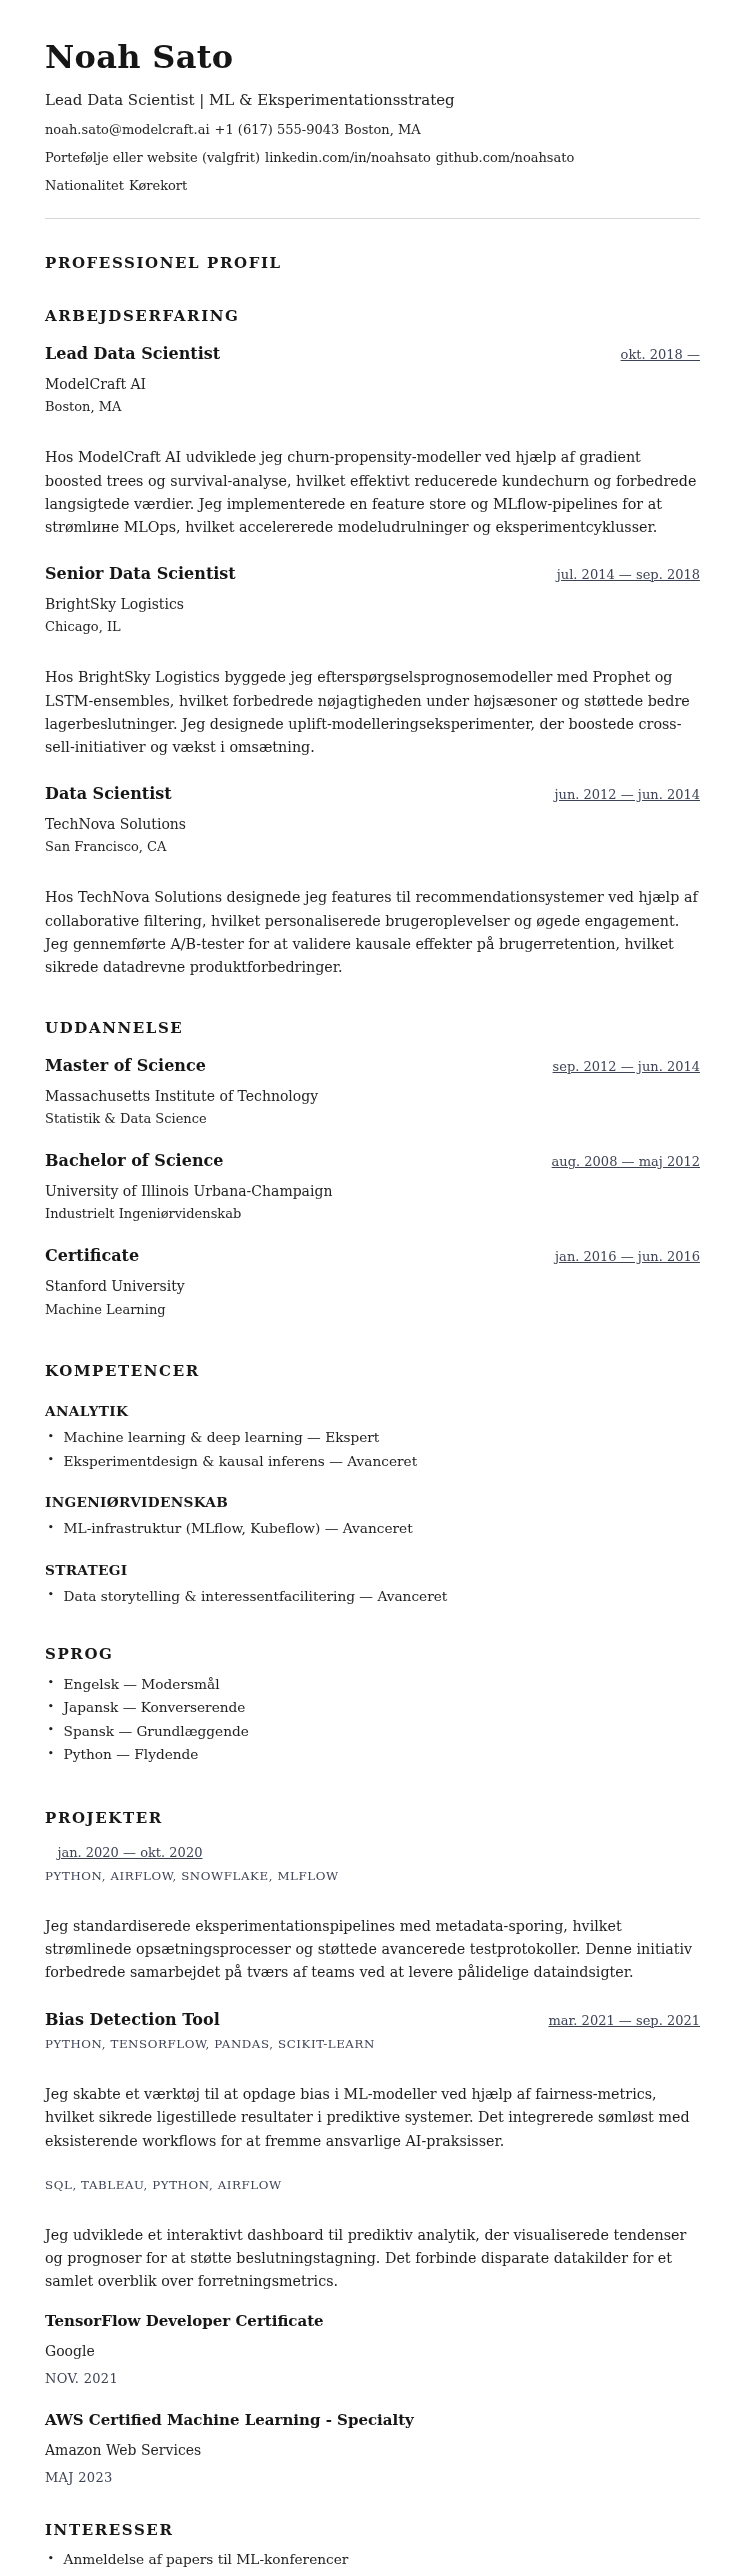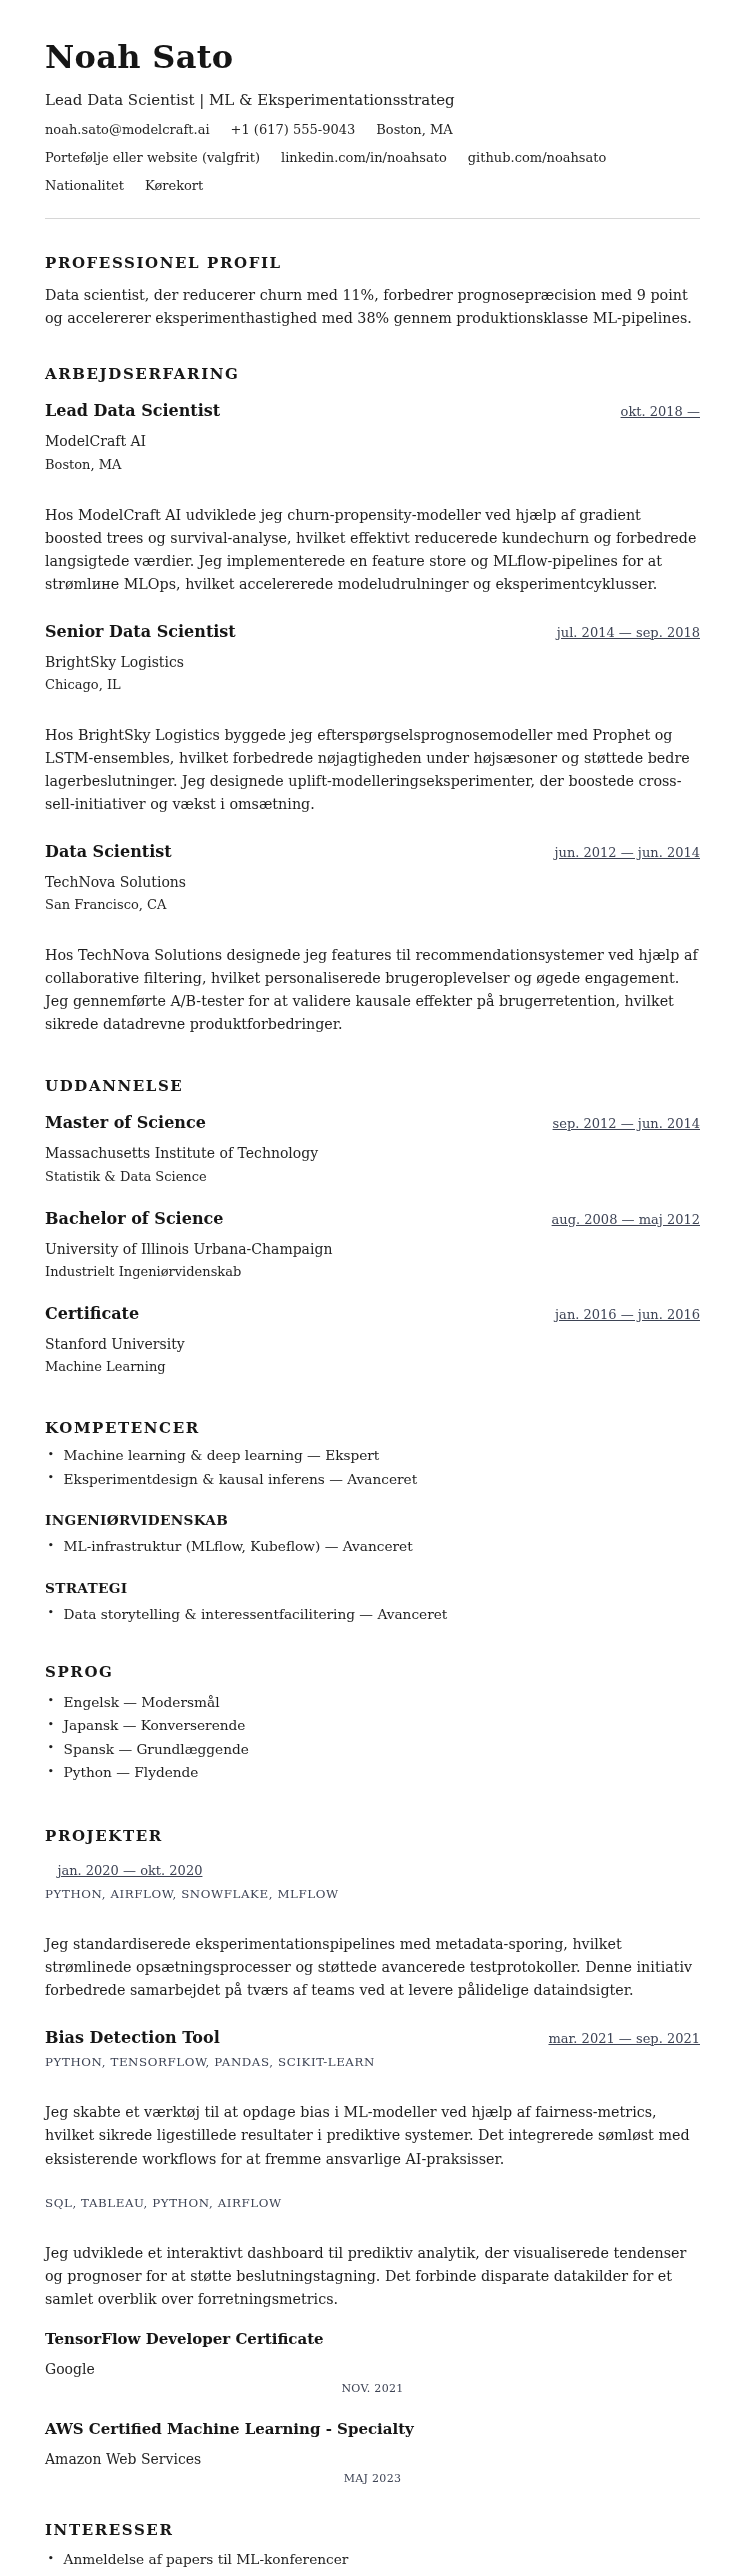--- a/index.html
+++ b/index.html
@@ -25,21 +25,21 @@
     margin-top: 10px;
     color: #161616;
   }
   .subtitle {
     font-size: 15px;
     margin-top: 16px;
     color: #222222;
   }
   .contact-row {
     display: flex;
-    column-gap: 21px;
+    column-gap: 5px;
     font-size: 13px;
     margin-top: 13px;
     color: #242424;
   }
   .divider {
     border: none;
     border-top: 1.2px solid #d6d6d6;
     margin-top: 25px;
   }
 
@@ -120,25 +120,24 @@
     content: "•";
     position: absolute;
     left: 2.5px;
     top: 0.6px;
     font-size: 11.2px;
     color: #1e1e1e;
   }
 
   
   .cert-date {
-    font-size: 11px;
+    font-size: 13px;
     letter-spacing: 0.3px;
     color: #3d4354;
-    margin-top: 5px;
-    text-align: center;
+    margin-top: 12px;
   }
 </style>
 </head>
 <body>
 
 <div class="page">
 
   <header>
     <h1 class="name">Noah Sato</h1>
     <div class="subtitle">Lead Data Scientist | ML &amp; Eksperimentationsstrateg</div>
@@ -156,21 +155,20 @@
     <div class="contact-row">
       <span>Nationalitet</span>
       <span>Kørekort</span>
     </div>
 
     <hr class="divider">
   </header>
 
   <section>
     <h2 class="section-heading">PROFESSIONEL PROFIL</h2>
-    <p class="para">Data scientist, der reducerer churn med 11%, forbedrer prognosepræcision med 9 point og accelererer eksperimenthastighed med 38% gennem produktionsklasse ML-pipelines.</p>
   </section>
 
   <section>
     <h2 class="section-heading">ARBEJDSERFARING</h2>
 
     <div class="entry">
       <div class="entry-row">
         <h3 class="entry-title">Lead Data Scientist</h3>
         <span class="entry-dates">okt. 2018 —</span>
       </div>
@@ -227,20 +225,21 @@
         <span class="entry-dates">jan. 2016 — jun. 2016</span>
       </div>
       <div class="entry-sub">Stanford University</div>
       <div class="entry-sub2">Machine Learning</div>
     </div>
   </section>
 
   <section>
     <h2 class="section-heading" style="margin-top:45px">KOMPETENCER</h2>
 
+    <h3 class="group-heading">ANALYTIK</h3>
     <ul class="bullets">
       <li>Machine learning &amp; deep learning — Ekspert</li>
       <li>Eksperimentdesign &amp; kausal inferens — Avanceret</li>
     </ul>
 
     <h3 class="group-heading">INGENIØRVIDENSKAB</h3>
     <ul class="bullets">
       <li>ML-infrastruktur (MLflow, Kubeflow) — Avanceret</li>
     </ul>
 

